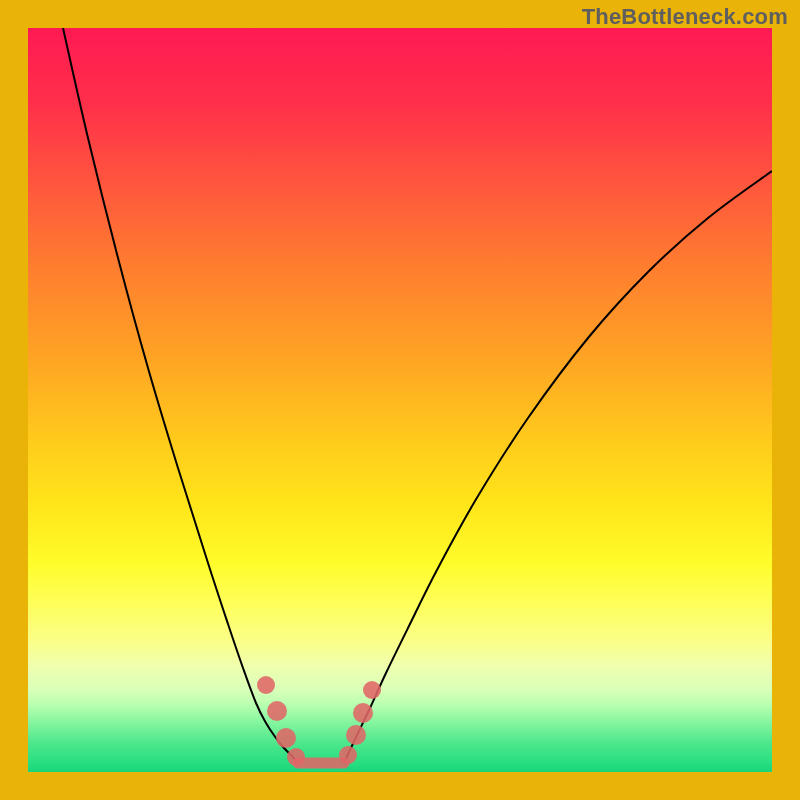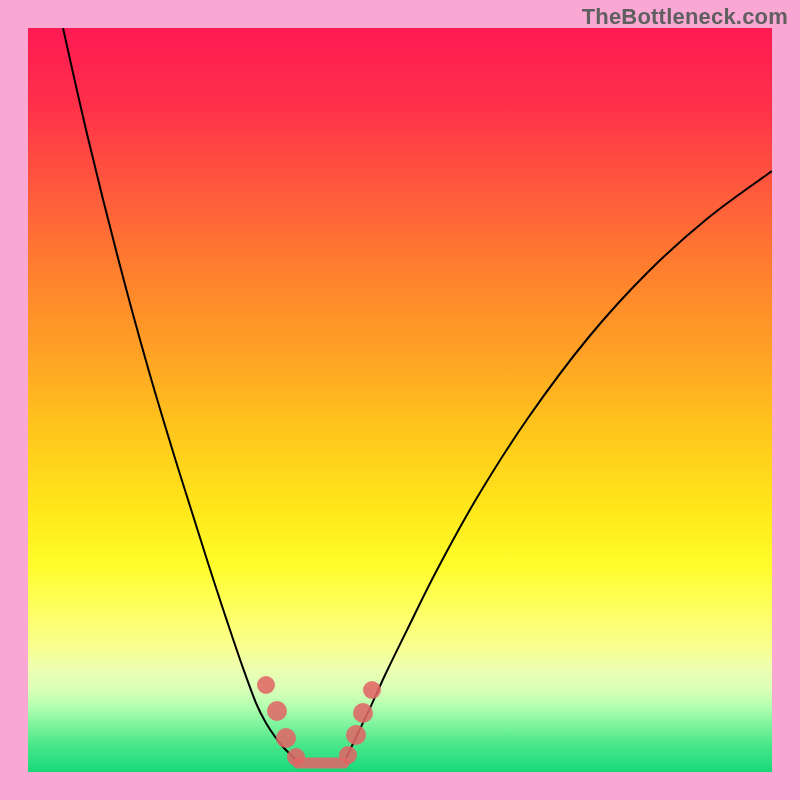--- a/index.html
+++ b/index.html
@@ -9,21 +9,21 @@
     height: 800px;
     background: #000;
     overflow: hidden;
   }
   .frame {
     position: absolute;
     left: 0;
     top: 0;
     width: 800px;
     height: 800px;
-    background: #f9a8d4;
+    background: #eab308;
   }
   .plot {
     position: absolute;
     left: 28px;
     top: 28px;
     width: 744px;
     height: 744px;
     overflow: hidden;
   }
   .heat {

